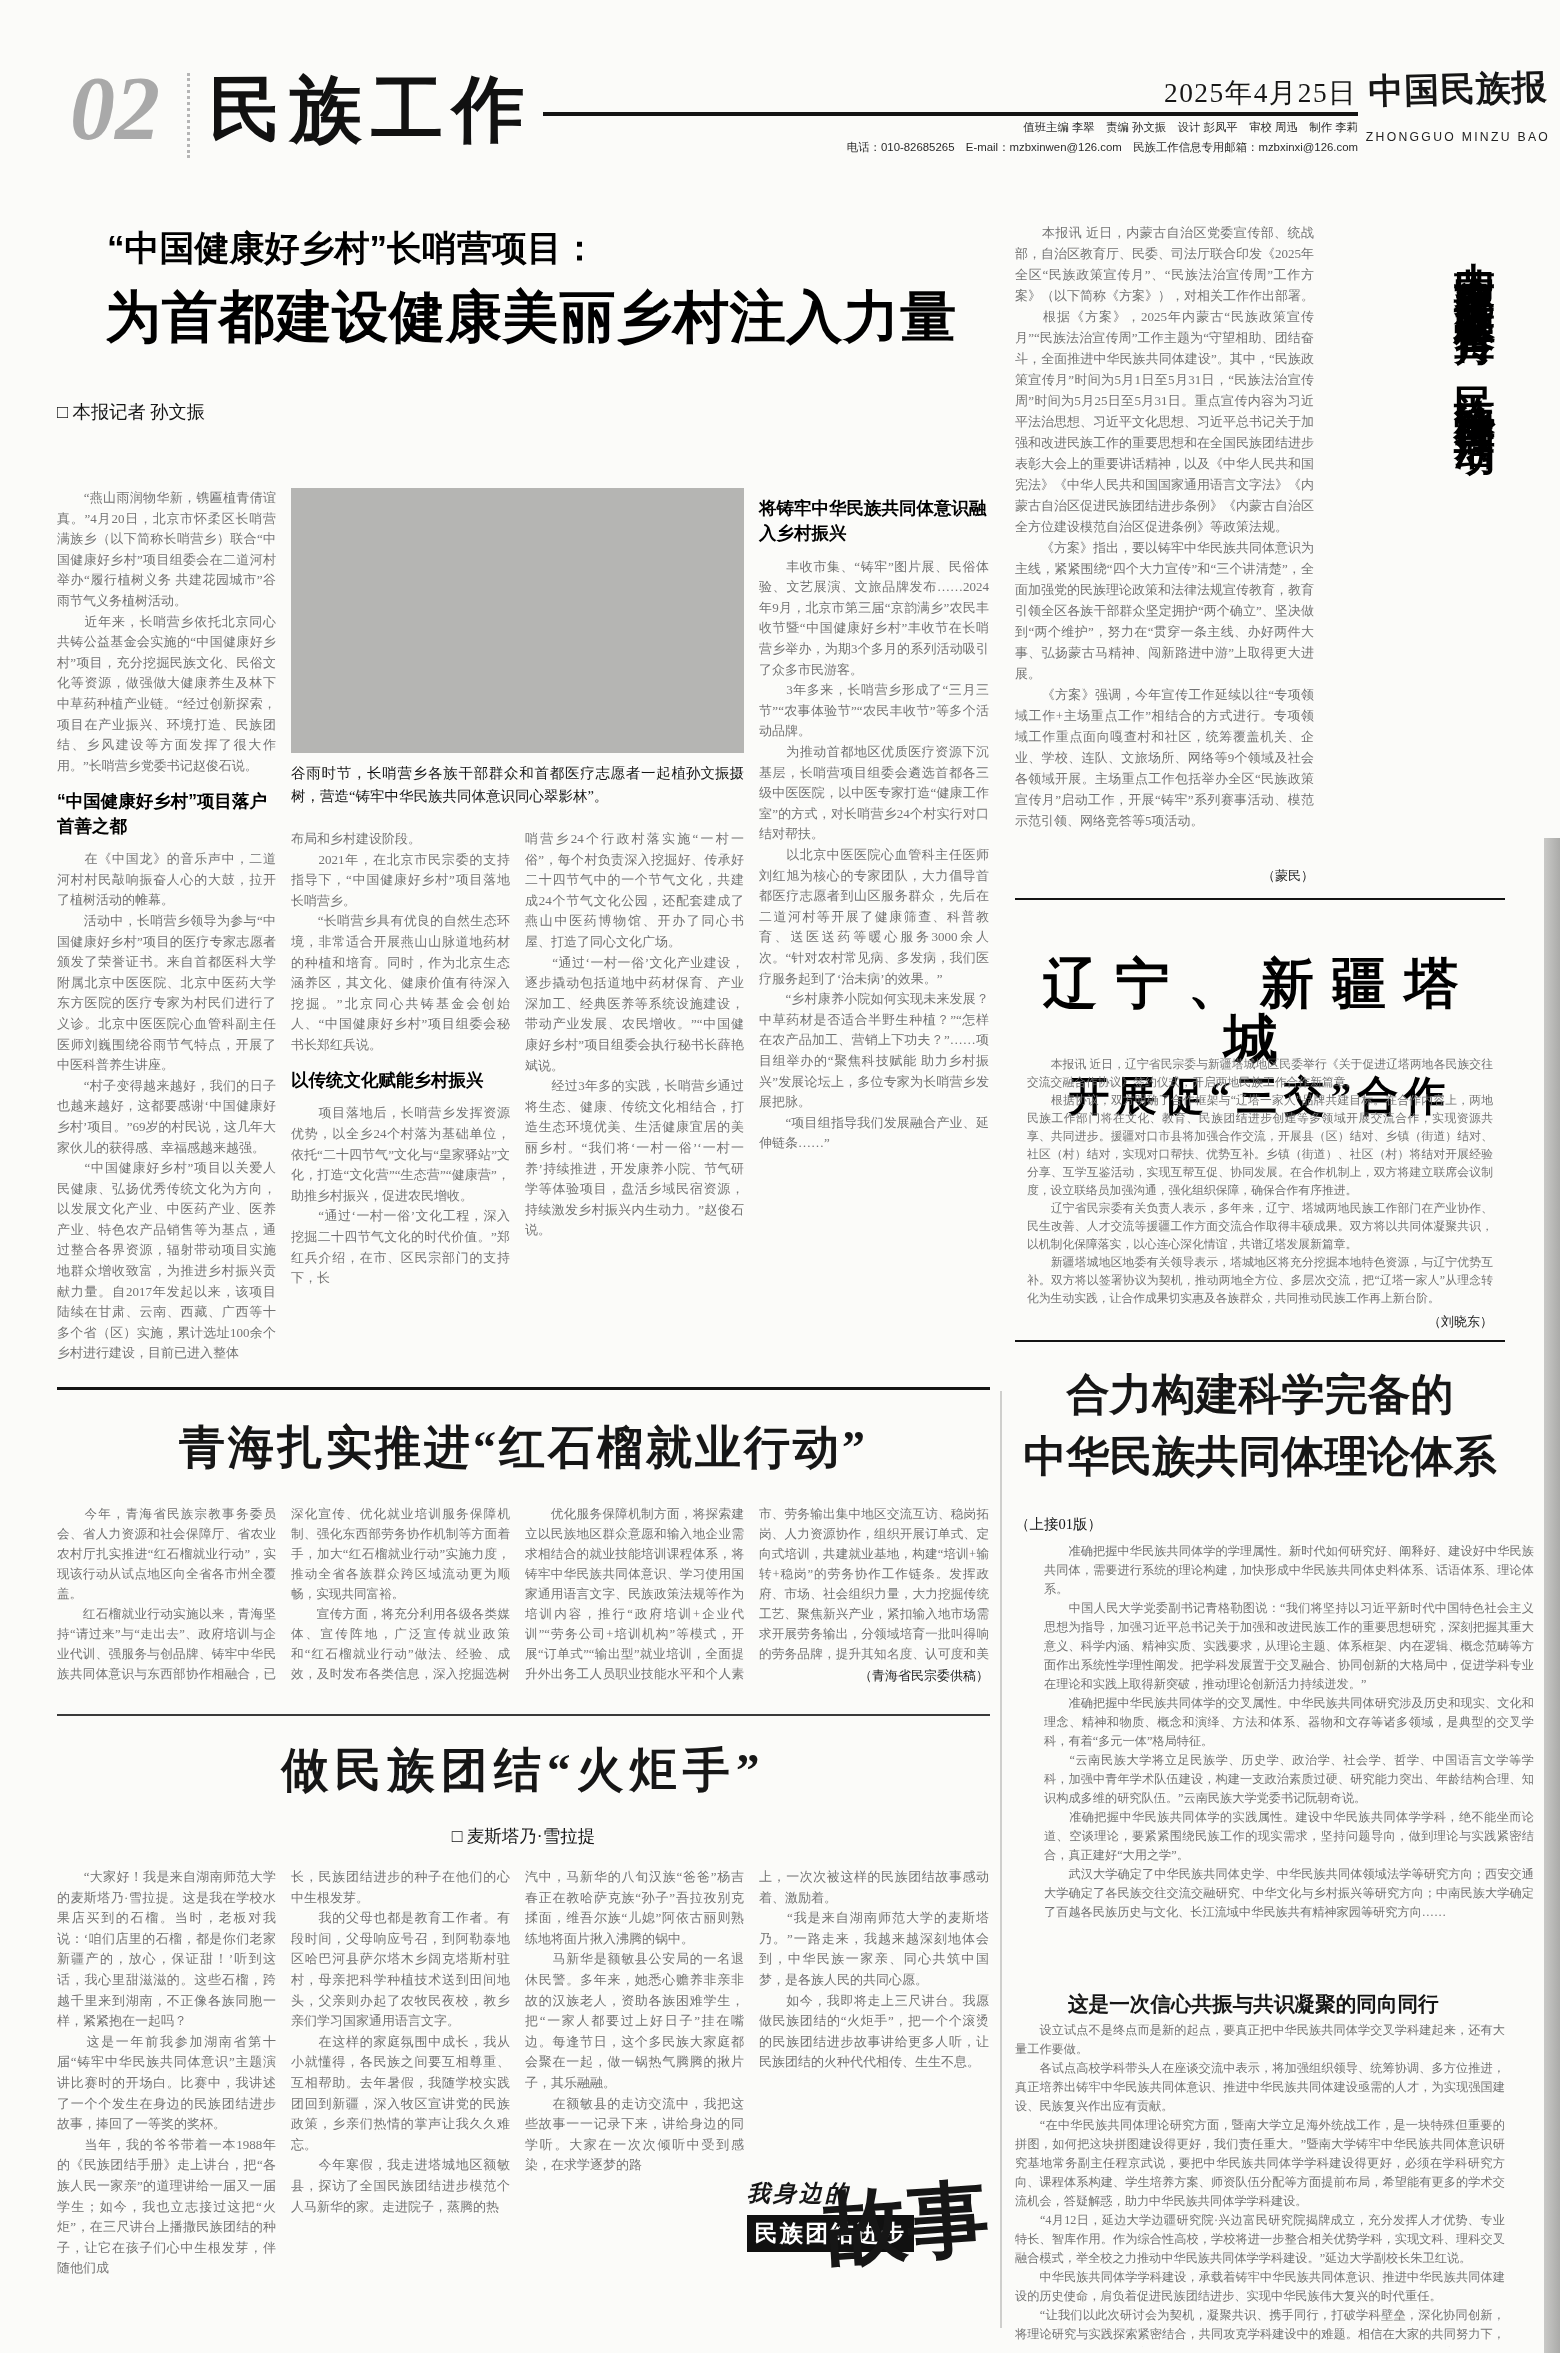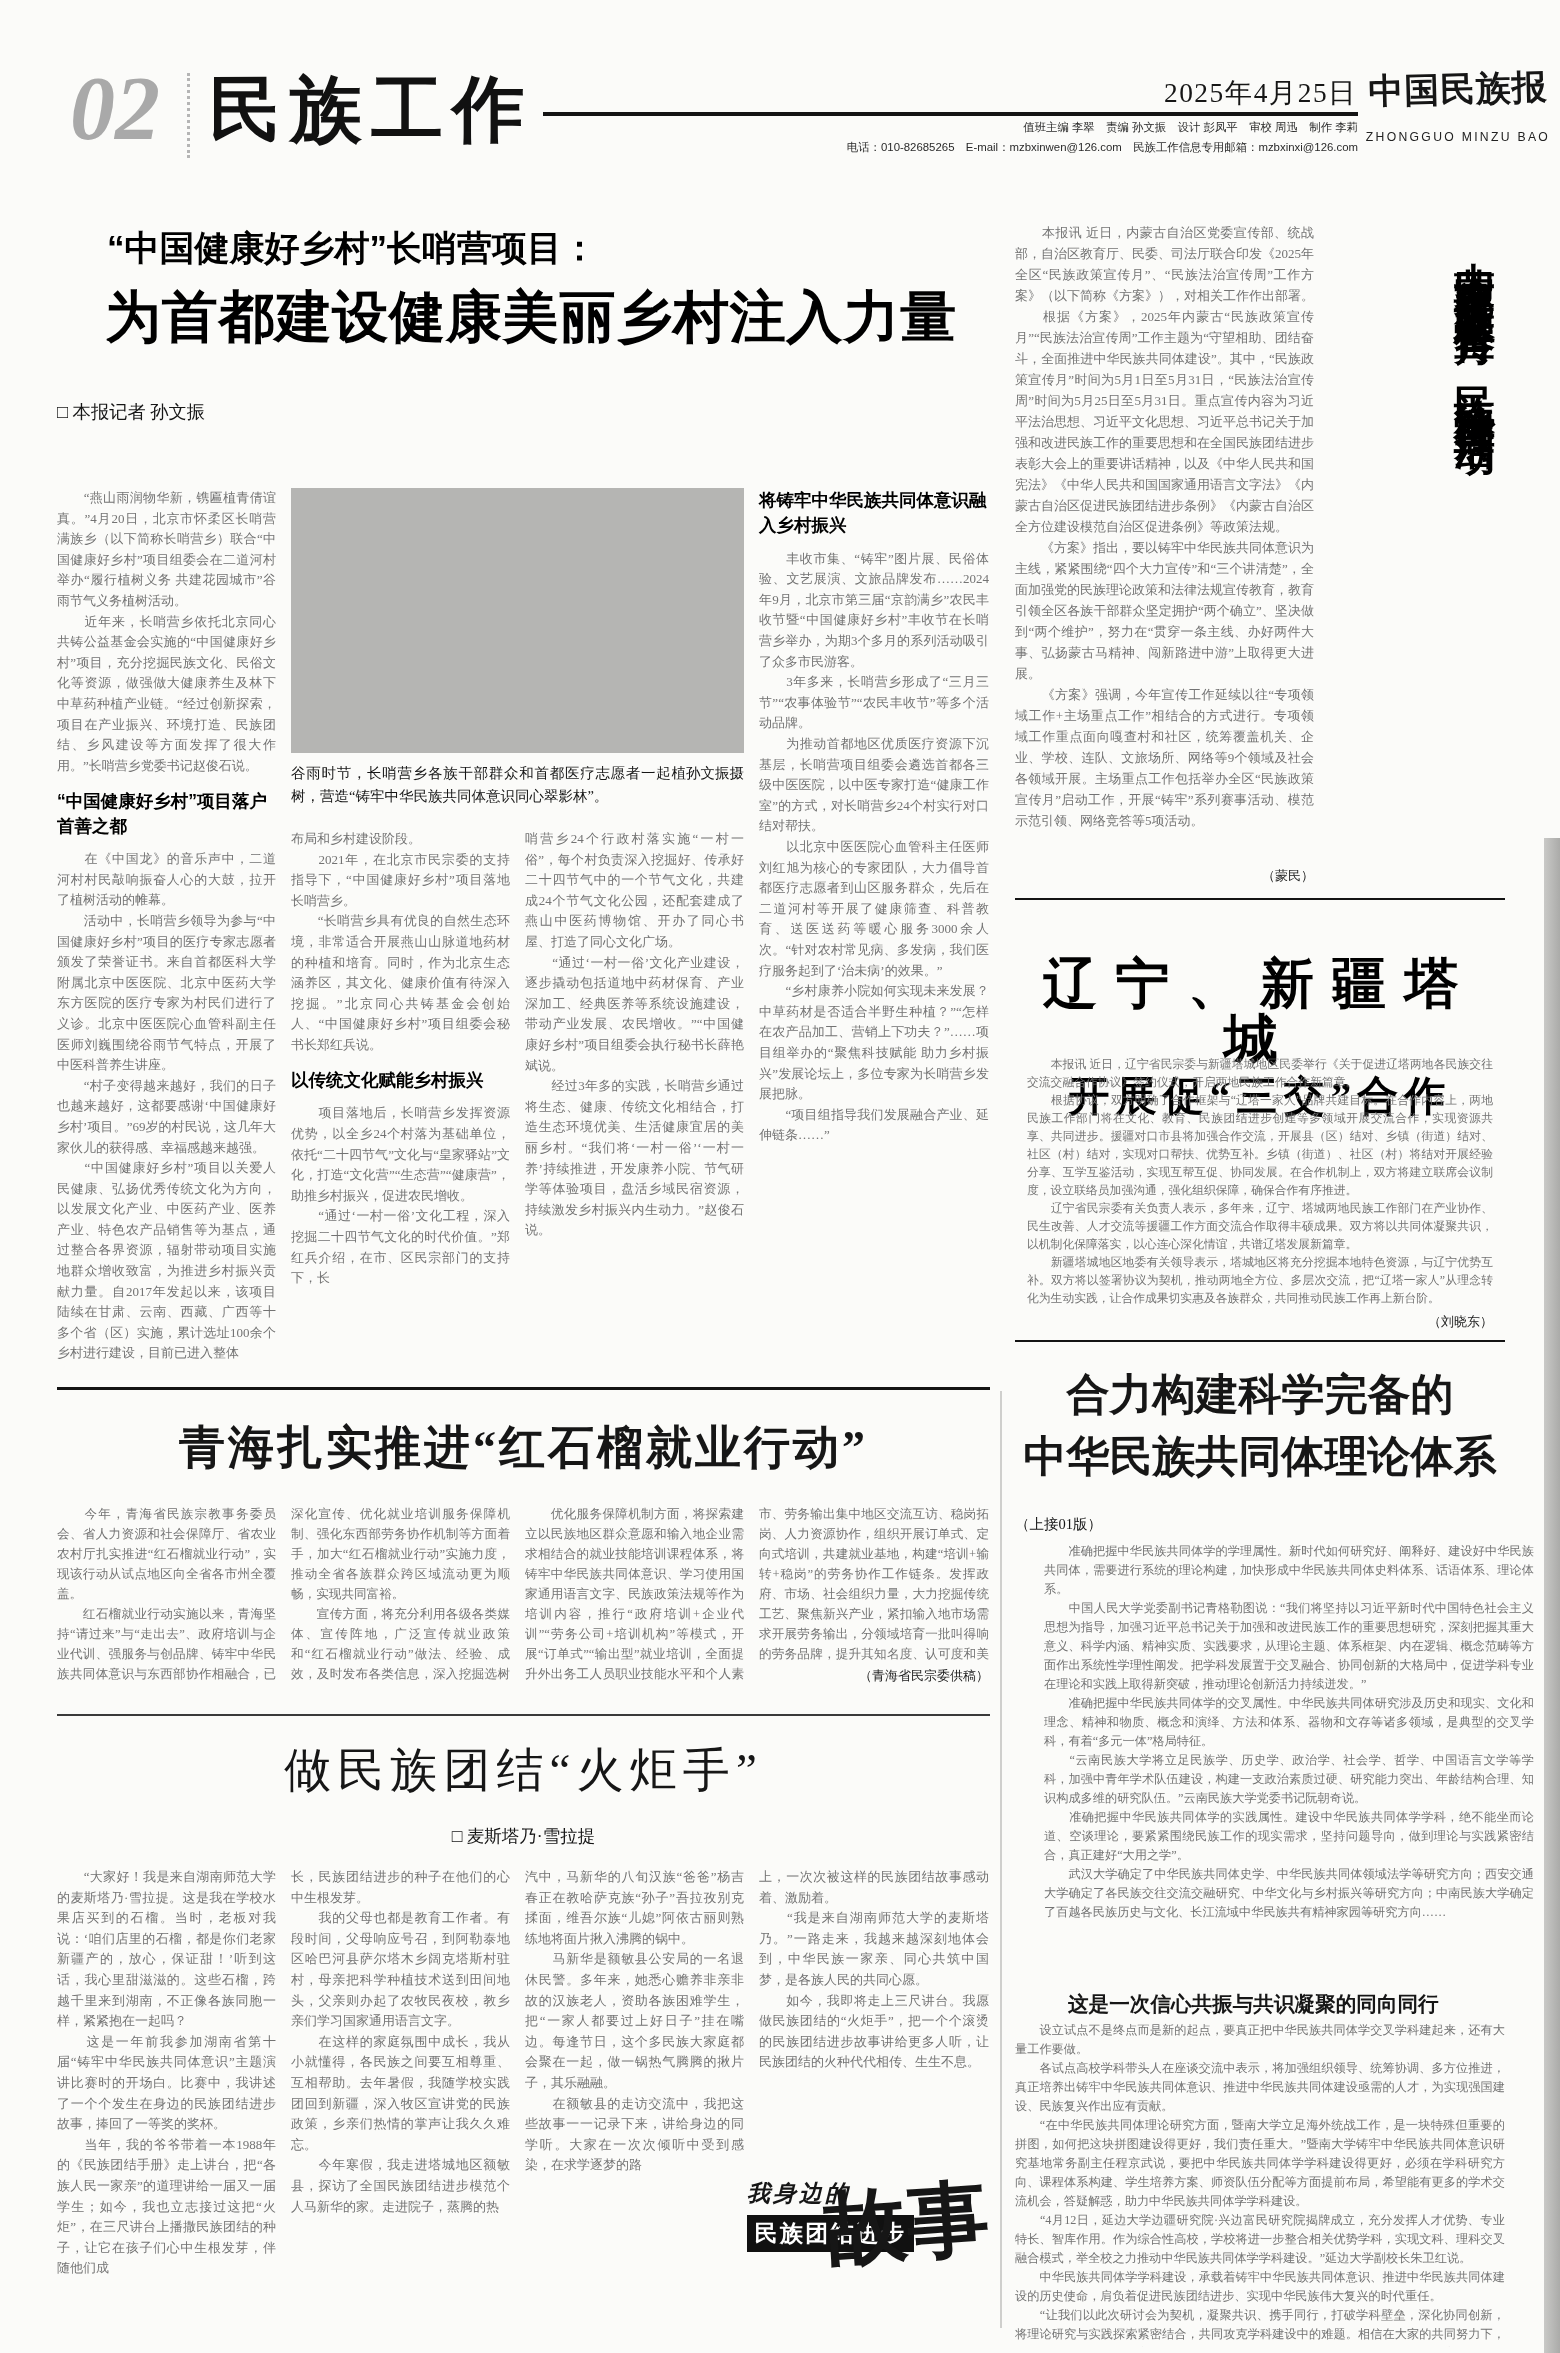--- a/index.html
+++ b/index.html
@@ -69,21 +69,21 @@
   #qh-headline { left:57px; top:1420px; width:933px; text-align:center; font-size:46px; line-height:55px; font-weight:900; letter-spacing:3px; }
   .qh-col { top:1504px; height:181px; font-size:12.6px; line-height:20px; }
   #qh-col1 { left:57px;  width:219px; }
   #qh-col2 { left:291px; width:219px; }
   #qh-col3 { left:525px; width:219px; }
   #qh-col4 { left:759px; width:230px; height:158px; }
   #qh-attr { left:759px; top:1666px; width:230px; }
   #rule-torch { left:57px; top:1714px; width:933px; height:1.5px; background:#3a3a3a; }
 
   
-  #torch-headline { left:57px; top:1740px; width:933px; text-align:center; font-size:47px; line-height:61px; font-weight:400; letter-spacing:6.1px; }
+  #torch-headline { left:57px; top:1740px; width:933px; text-align:center; font-size:47px; line-height:61px; font-weight:700; letter-spacing:6.1px; }
   #torch-byline { left:57px; top:1824px; width:933px; text-align:center; font-size:17.5px; }
   .torch-col { top:1867px; height:457px; }
   #t-col1 { left:57px;  width:219px; }
   #t-col2 { left:291px; width:219px; }
   #t-col3 { left:525px; width:219px; }
   #t-col4 { left:759px; width:230px; height:302px; }
   #story-logo { left:747px; top:2178px; width:242px; height:134px; }
   #logo-small { font-size:23px; font-weight:bold; font-style:italic; letter-spacing:3px; }
   #logo-mid { display:inline-block; margin-top:6.1px; background:#111; color:#fff; font-weight:bold; font-size:23px; letter-spacing:2.3px; padding:3px 7.6px; }
   #logo-big { position:absolute; right:0; top:4.6px; font-size:82px; line-height:82px; font-weight:900; transform:rotate(-4deg); }
@@ -157,21 +157,21 @@
 　　“通过‘一村一俗’文化工程，深入挖掘二十四节气文化的时代价值。”郑红兵介绍，在市、区民宗部门的支持下，长</div>
 </div>
 
 <div class="abs" id="m-col3">
   <div class="body-text" style="height:100%">哨营乡24个行政村落实施“一村一俗”，每个村负责深入挖掘好、传承好二十四节气中的一个节气文化，共建成24个节气文化公园，还配套建成了燕山中医药博物馆、开办了同心书屋、打造了同心文化广场。
 　　“通过‘一村一俗’文化产业建设，逐步撬动包括道地中药材保育、产业深加工、经典医养等系统设施建设，带动产业发展、农民增收。”“中国健康好乡村”项目组委会执行秘书长薛艳斌说。
 　　经过3年多的实践，长哨营乡通过将生态、健康、传统文化相结合，打造生态环境优美、生活健康宜居的美丽乡村。“我们将‘一村一俗’‘一村一养’持续推进，开发康养小院、节气研学等体验项目，盘活乡域民宿资源，持续激发乡村振兴内生动力。”赵俊石说。</div>
 </div>
 
 <div class="abs" id="m-col4">
-  <div class="col-subhead" style="margin-top:0">将铸牢中华民族共同体意识融入乡村振兴</div>
+  <div class="col-subhead" style="margin-top:8px">将铸牢中华民族共同体意识融入乡村振兴</div>
   <div class="body-text" style="height:823px">　　丰收市集、“铸牢”图片展、民俗体验、文艺展演、文旅品牌发布……2024年9月，北京市第三届“京韵满乡”农民丰收节暨“中国健康好乡村”丰收节在长哨营乡举办，为期3个多月的系列活动吸引了众多市民游客。
 　　3年多来，长哨营乡形成了“三月三节”“农事体验节”“农民丰收节”等多个活动品牌。
 　　为推动首都地区优质医疗资源下沉基层，长哨营项目组委会遴选首都各三级中医医院，以中医专家打造“健康工作室”的方式，对长哨营乡24个村实行对口结对帮扶。
 　　以北京中医医院心血管科主任医师刘红旭为核心的专家团队，大力倡导首都医疗志愿者到山区服务群众，先后在二道河村等开展了健康筛查、科普教育、送医送药等暖心服务3000余人次。“针对农村常见病、多发病，我们医疗服务起到了‘治未病’的效果。”
 　　“乡村康养小院如何实现未来发展？中草药材是否适合半野生种植？”“怎样在农产品加工、营销上下功夫？”……项目组举办的“聚焦科技赋能 助力乡村振兴”发展论坛上，多位专家为长哨营乡发展把脉。
 　　“项目组指导我们发展融合产业、延伸链条……”</div>
 </div>
 
 <div class="abs rule" id="rule-qinghai"></div>
 <div class="abs" id="qh-headline">青海扎实推进“红石榴就业行动”</div>

